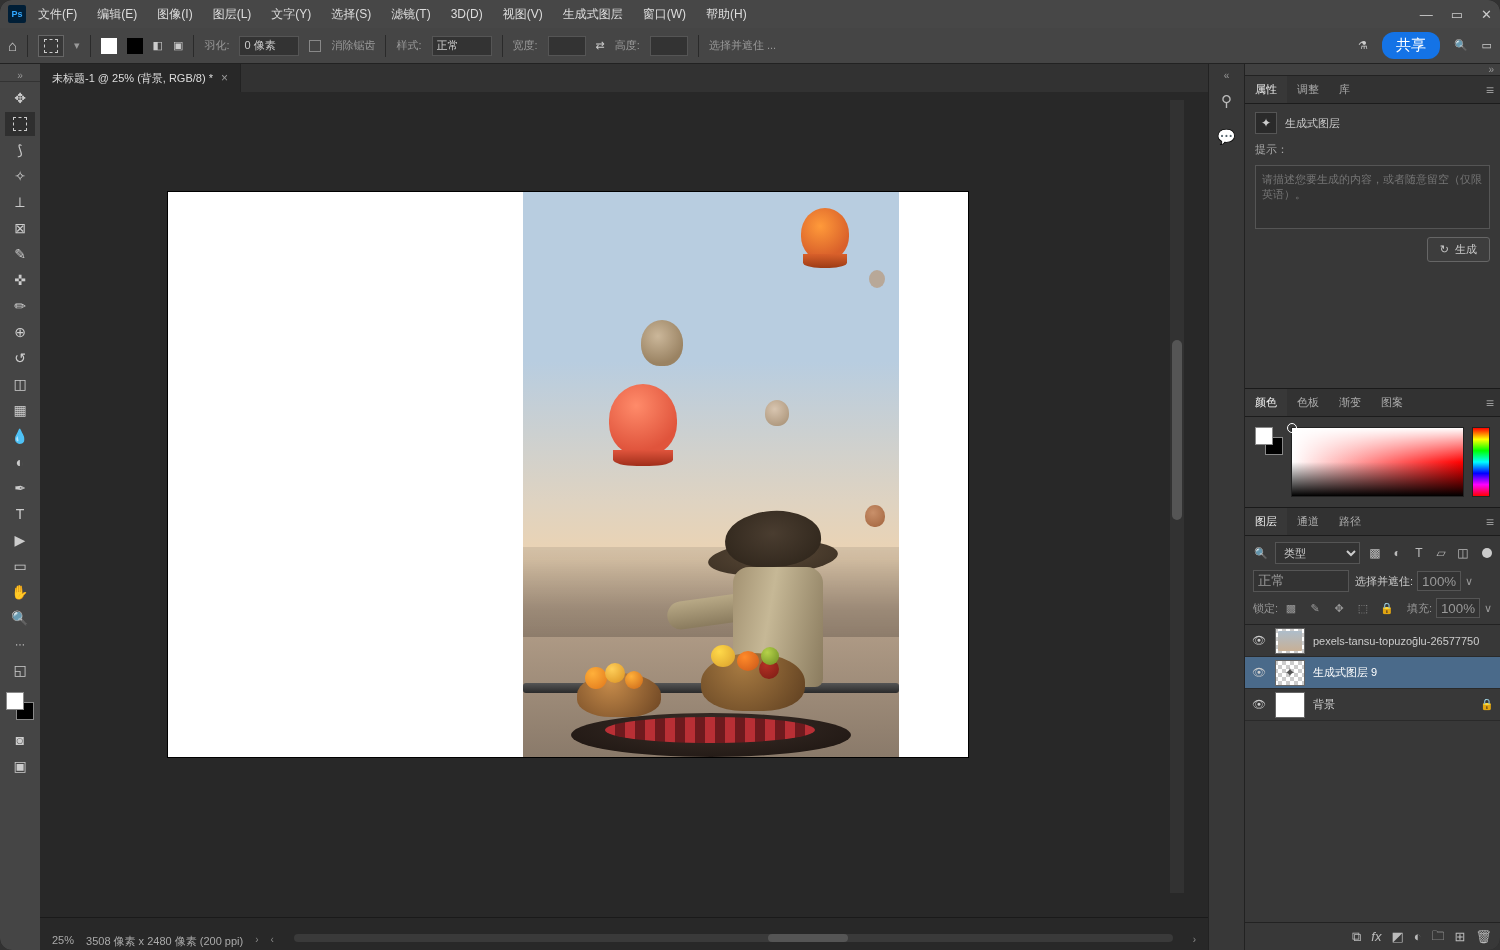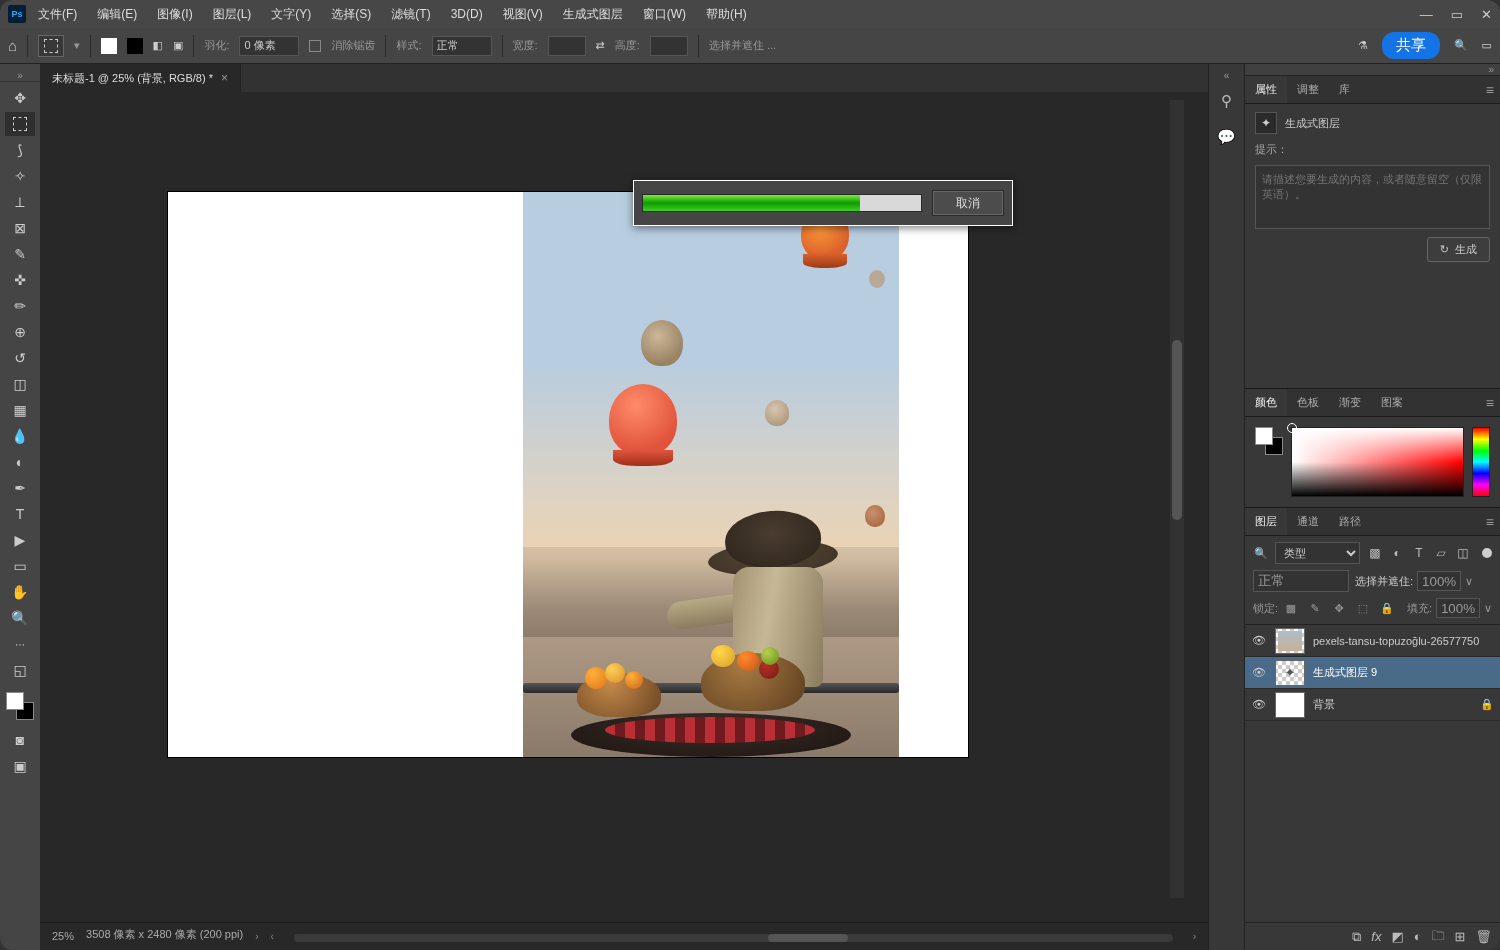--- a/index.html
+++ b/index.html
@@ -68,21 +68,21 @@
 .f3{width:18px;height:18px;bottom:68px;left:64px;background:radial-gradient(circle at 35% 30%,#ffb03a,#c96518)}
 .g1{width:24px;height:22px;bottom:90px;left:150px;background:radial-gradient(circle at 35% 30%,#ffd94a,#d99e2a)}
 .g2{width:22px;height:20px;bottom:86px;left:176px;background:radial-gradient(circle at 35% 30%,#ff8a2a,#c95618)}
 .g3{width:20px;height:20px;bottom:78px;left:198px;background:radial-gradient(circle at 35% 30%,#b33024,#7a1c14)}
 .g4{width:18px;height:18px;bottom:92px;left:200px;background:radial-gradient(circle at 35% 30%,#b6d24a,#6a8a20)}
 .city{position:absolute;bottom:120px;left:0;right:0;height:90px;background:linear-gradient(180deg,rgba(180,165,145,0.4),rgba(120,105,90,0.6));filter:blur(0.4px)}
 .prog-dialog{position:absolute;top:80px;left:585px;width:380px;height:46px;background:#454545;border:1px solid #fff;box-shadow:0 2px 8px rgba(0,0,0,.5);display:flex;align-items:center;padding:8px;gap:10px}
 .prog-track{flex:1;height:18px;background:#d9d9d9;border:1px solid #2a2a2a;position:relative}
 .prog-fill{height:100%;background:linear-gradient(180deg,#7aeb3a,#0c9c00 50%,#3fd020);width:78%}
 .prog-cancel{width:72px;height:26px;background:#4c4c4c;border:1px solid #2a2a2a;box-shadow:0 0 0 1px #666 inset;color:#ddd;font-size:12px;display:flex;align-items:center;justify-content:center;cursor:pointer}
-.status{height:28px;background:#282828;display:flex;align-items:flex-end;font-size:11px;padding:8px 12px;gap:12px;border-top:1px solid #1a1a1a;color:#aaa}
+.status{height:28px;background:#282828;display:flex;align-items:flex-start;font-size:11px;padding:16px 12px;gap:12px;border-top:1px solid #1a1a1a;color:#aaa}
 .status .chev{font-size:10px;color:#888}
 .scrub{flex:1;height:8px;background:#3a3a3a;border-radius:4px;margin:0 8px;position:relative}
 .scrub::before{content:"";position:absolute;left:54%;top:0;bottom:0;width:80px;background:#555;border-radius:4px}
 .icon-strip{width:36px;background:#383838;display:flex;flex-direction:column;align-items:center;gap:14px;padding:16px 0;border-left:1px solid #222}
 .icon-strip .collapse{height:12px;font-size:10px;color:#999;cursor:pointer;margin-top:-10px;margin-bottom:-6px}
 .icon-strip .ic{width:22px;height:22px;display:flex;align-items:center;justify-content:center;cursor:pointer;color:#bbb;font-size:15px}
 .rpanel{width:256px;background:#383838;display:flex;flex-direction:column;border-left:1px solid #222}
 .panel-header{height:12px;background:#404040;color:#999;font-size:10px;display:flex;justify-content:flex-end;padding:0 6px;align-items:center;border-bottom:1px solid #222;cursor:pointer}
 .tabs{display:flex;height:28px;background:#323232;font-size:11px;align-items:center;border-bottom:1px solid #1c1c1c}
 .tab{padding:0 10px;height:100%;display:flex;align-items:center;color:#aaa;cursor:pointer}
@@ -264,26 +264,20 @@
                   <div class="fruit f2"></div>
                   <div class="fruit f3"></div>
                 <div class="fruit g1"></div>
                   <div class="fruit g2"></div>
                   <div class="fruit g3"></div>
                   <div class="fruit g4"></div>
               </div>
             </div>
             <div class="right"></div>
           </div>
-          <div class="prog-dialog">
-            <div class="prog-track">
-                <div class="prog-fill"></div>
-              </div>
-            <div class="prog-cancel">取消</div>
-          </div>
           <div class="vscroll">
               <div class="thumb"></div>
             </div>
         </div>
       </div>
       <div class="status">
         <span>25%</span>
         <span>3508 像素 x 2480 像素 (200 ppi)</span>
         <span class="chev">›</span>
         <span class="chev">‹</span>

